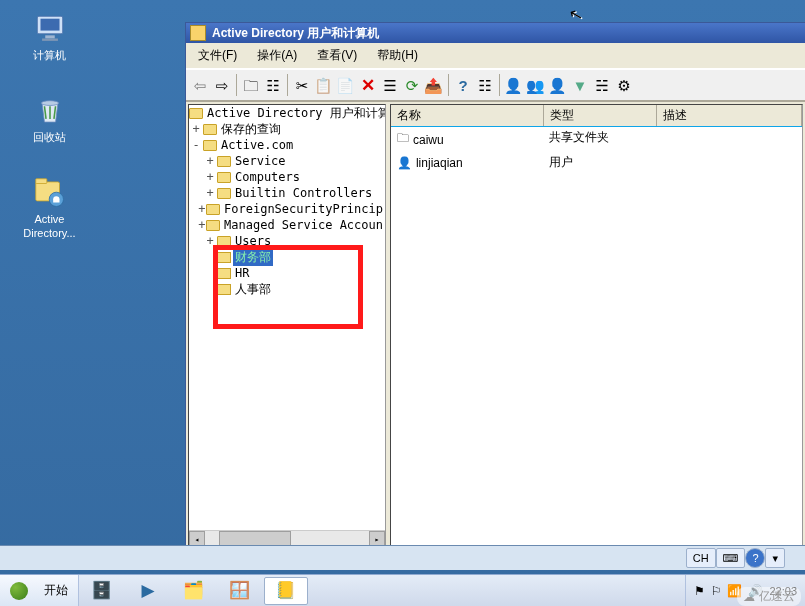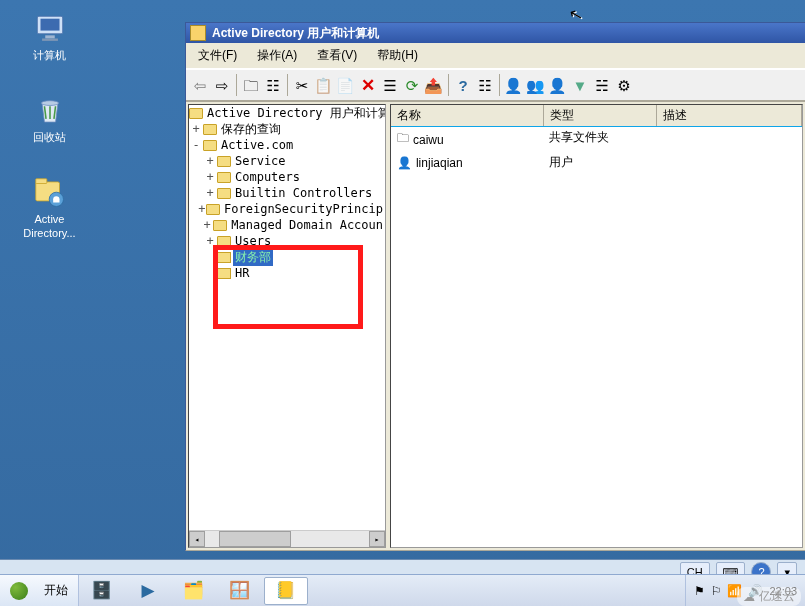--- a/index.html
+++ b/index.html
@@ -40,21 +40,21 @@
   .list-hdr div{border-right:1px solid #aca899;padding:2px 6px;font-size:12px}
   .list-row{display:flex;padding:1px 0}
   .list-row div{padding:1px 6px;font-size:12px}
   .col-name{width:140px;display:flex;align-items:center;gap:4px}
   .col-type{width:100px}
   .col-desc{flex:1}
   .hscroll{height:16px;background:#e9e9e9;border-top:1px solid #ccc;position:absolute;bottom:0;left:0;right:0;display:flex}
   .hscroll .thumb{background:#cdcdcd;border:1px solid #9e9e9e;height:14px;width:70px;margin-left:14px}
   .hscroll .arr{width:14px;height:14px;background:#cdcdcd;border:1px solid #9e9e9e;display:flex;align-items:center;justify-content:center;font-size:8px}
   .hscroll .spacer{flex:1}
-  .tray-strip{position:absolute;left:0;right:0;bottom:22px;height:24px;background:#d7e4f2;border-top:1px solid #6a8ab0;display:flex;align-items:center;justify-content:flex-end;gap:6px;padding-right:8px}
+  .tray-strip{position:absolute;left:0;right:0;bottom:36px;height:24px;background:#d7e4f2;border-top:1px solid #6a8ab0;display:flex;align-items:center;justify-content:flex-end;padding-right:20px}
   .tray-strip .btn{height:18px;padding:0 6px;display:flex;align-items:center;justify-content:center;font-size:11px;border:1px solid #9cb0cc;background:#e6eefb;border-radius:2px}
   .taskbar{position:absolute;left:0;right:0;bottom:0;height:31px;background:linear-gradient(to bottom,#e4ecf7,#cfd9eb);border-top:1px solid #8fa9d0;display:flex;align-items:center}
   .start{height:31px;display:flex;align-items:center;gap:16px;padding:0 10px;background:linear-gradient(to bottom,#f6f9fe,#dbe6f5);border-right:1px solid #b0c1df}
   .start .orb{width:18px;height:18px;border-radius:50%;background:radial-gradient(circle at 30% 30%,#7fba3c,#3a7e1a)}
   .task{width:42px;height:26px;margin:0 1px;border:1px solid transparent;display:flex;align-items:center;justify-content:center;font-size:17px}
   .task.active{background:#fff;border:1px solid #9cb0cc;border-radius:2px}
   .systray{margin-left:auto;display:flex;align-items:center;height:31px;padding:0 8px;gap:6px;border-left:1px solid #b0c1df}
   .clock{font-size:11px;text-align:center;line-height:12px}
   .watermark{position:absolute;right:4px;bottom:0;font-size:12px;color:#999;background:rgba(255,255,255,.5);padding:1px 6px;border-radius:8px;display:flex;align-items:center;gap:4px}
   .cursor{position:absolute;left:569px;top:5px;font-size:16px;color:#000;pointer-events:none;transform:rotate(-15deg)}
@@ -191,21 +191,21 @@
               <span class="fld"></span>
             </span>
             <span class="txt">ForeignSecurityPrincip</span>
           </div>
         <div class="tree-row">
             <span class="tr-ind"></span>
             <span class="tr-ind">+</span>
             <span class="tr-ico">
               <span class="fld"></span>
             </span>
-            <span class="txt">Managed Domain Accoun</span>
+            <span class="txt">Managed Service Accoun</span>
           </div>
         <div class="tree-row">
             <span class="tr-ind"></span>
             <span class="tr-ind">+</span>
             <span class="tr-ico">
               <span class="fld"></span>
             </span>
             <span class="txt">Users</span>
           </div>
         <div class="tree-row sel">
@@ -216,20 +216,28 @@
             </span>
             <span class="txt">财务部</span>
           </div>
         <div class="tree-row">
             <span class="tr-ind"></span>
             <span class="tr-ind"></span>
             <span class="tr-ico">
               <span class="ou"></span>
             </span>
             <span class="txt">HR</span>
+          </div>
+        <div class="tree-row">
+            <span class="tr-ind"></span>
+            <span class="tr-ind"></span>
+            <span class="tr-ico">
+              <span class="ou"></span>
+            </span>
+            <span class="txt">人事部</span>
           </div>
 
         <div class="highlight" style="left:24px;top:140px;width:140px;height:74px"></div>
 
         <div class="hscroll">
           <span class="arr">◂</span>
           <span class="thumb"></span>
           <span class="spacer"></span>
           <span class="arr">▸</span>
         </div>

